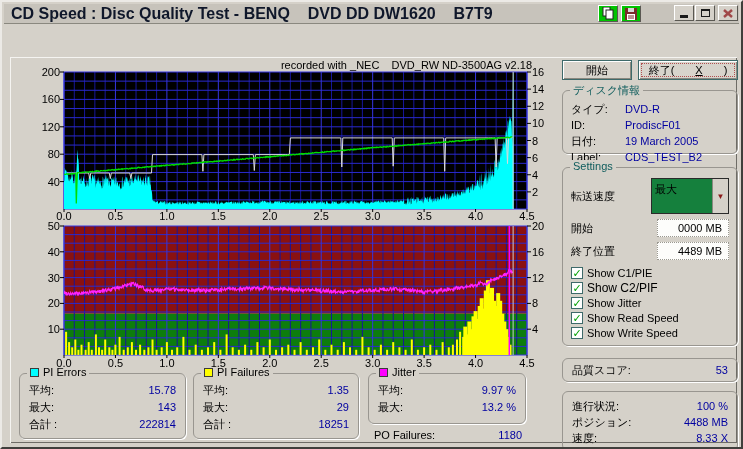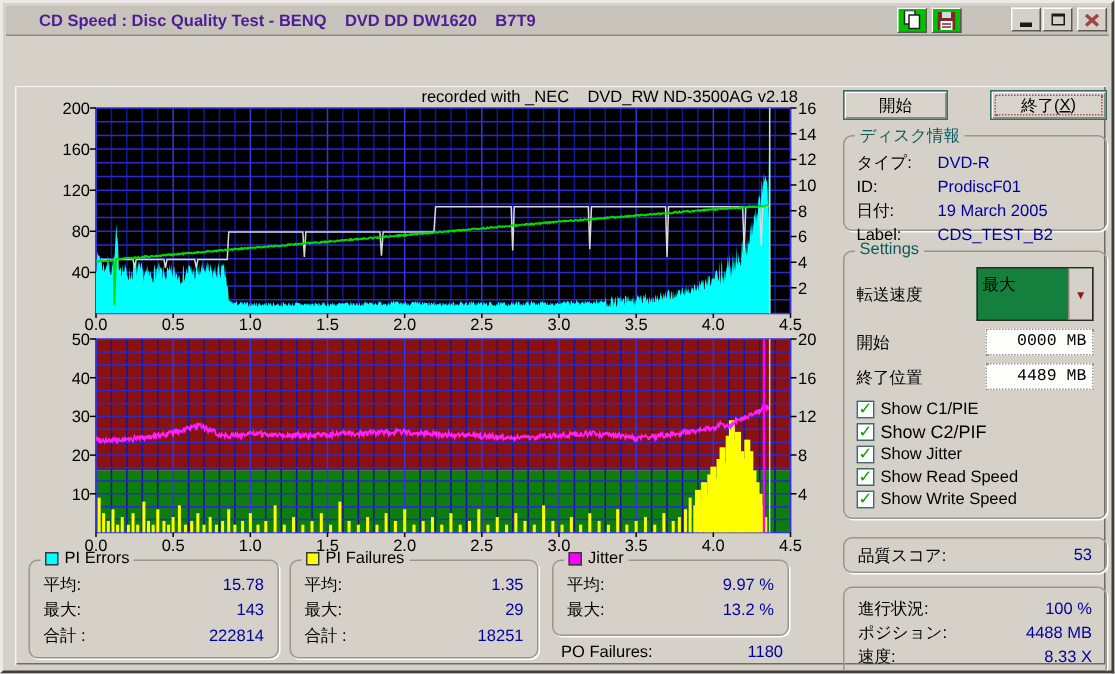--- a/index.html
+++ b/index.html
@@ -2,21 +2,21 @@
 <html><head>
 <meta charset="utf-8">
 <style>
   * { margin:0; padding:0; box-sizing:border-box; }
   html,body { width:743px; height:449px; font-family:"Liberation Sans","DejaVu Sans",sans-serif; }
   .window { position:relative; width:743px; height:449px; background:#d5d1c9;
     border-top:2px solid #eceae6; border-left:2px solid #eceae6;
     border-right:2px solid #403f3c; border-bottom:2px solid #403f3c; overflow:hidden; }
   .titlebar { position:absolute; left:2px; top:2px; width:735px; height:20px;
     background:#c7c3bb; border-bottom:1px solid #8a887f; display:flex; align-items:center; }
-  .title-text { font-size:11px; font-weight:bold; color:#4c1d95; padding-left:22px; white-space:pre; }
+  .title-text { font-size:16px; font-weight:bold; color:#0f172a; padding-left:7px; white-space:pre; }
   .cap-btn { position:absolute; top:3px; height:16px; display:flex; align-items:center; justify-content:center;
     background:#d5d1c9; border-top:1px solid #fff; border-left:1px solid #fff;
     border-right:1px solid #5a5852; border-bottom:1px solid #5a5852; cursor:default; }
   .cap-green { background:#00c400; width:20px; height:17px; }
   .glyph-min { width:8px; height:3px; background:#1a1a1a; margin-top:7px; }
   .glyph-max { width:9px; height:8px; border:1px solid #1a1a1a; border-top:2px solid #1a1a1a; }
   .tab { position:absolute; left:28px; top:37px; width:72px; height:19px; background:#d5d1c9;
     border-top:2px solid #e8e400; border-left:1px solid #fbfaf7; border-right:1px solid #5f5d58;
     font-size:11px; color:#000; display:flex; align-items:center; justify-content:center; z-index:3; }
   .tabpage { position:absolute; left:8px; top:55px; width:727px; height:386px; background:#d5d1c9;
@@ -36,34 +36,34 @@
   .srow .val { color:#0000a0; }
   .statbox .inner { padding-top:8px; }
   .po-row { position:absolute; display:flex; justify-content:space-between; font-size:11px; color:#000; }
   .po-row .val { color:#0000a0; }
   .rightpanel { position:absolute; left:560px; top:58px; width:176px; }
   .btnrow { display:flex; justify-content:space-between; }
   .btn { height:20px; background:#d8d4cc; border:1px solid #3e6a6a; font-size:11px; color:#000;
     box-shadow: inset 1px 1px 0 #ffffff, inset -1px -1px 0 #8a887f; display:flex;
     align-items:center; justify-content:center; cursor:default; }
   .btn-start { width:70px; }
-  .btn-exit { width:78px; outline:1px dotted #b05050; outline-offset:-4px; }
+  .btn-exit { width:100px; outline:1px dotted #b05050; outline-offset:-4px;gap:21px; }
   .u { text-decoration:underline; }
   .gb-pad { padding:10px 8px 5px 8px; }
   .inforow { display:flex; font-size:11px; line-height:16px; }
   .inforow .lbl { width:54px; color:#000; }
   .inforow .val { color:#0000a0; }
   .setrow { display:flex; justify-content:space-between; align-items:center; margin-bottom:5px; }
   .setrow .lbl { font-size:11px; color:#000; }
   .combo { width:78px; height:36px; background:#15803d; border:1px solid #2a2a2a; display:flex; cursor:default; }
   .combo .cval { flex:1; font-size:11px; padding:3px 0 0 3px; color:#000; }
   .combo .cbtn { width:16px; background:#d5d1c9; border-left:1px solid #8a887f; display:flex;
     align-items:center; justify-content:center; font-size:8px; color:#8b1a1a; }
   .field { width:72px; height:18px; background:#fdfdfb; border:1px dotted #9a9890;
-    font-size:11px; color:#000; padding:0 0 0 20px; font-family:Liberation Mono, monospace; }
+    font-size:11px; color:#000; padding:0 0 0 20px; font-family:Liberation Sans, sans-serif; }
   .checkrow { display:flex; align-items:center; gap:4px; height:15px; }
   .checkbox { width:12px; height:12px; background:#fff; border:1px solid #3e6a6a; display:flex;
     align-items:center; justify-content:center; font-size:11px; font-weight:bold; color:#00a000;
     line-height:10px; cursor:default; }
   .scorebox { margin-top:12px; height:24px; display:flex; align-items:center;
     justify-content:space-between; padding:0 9px; font-size:11px; }
   .scorebox .val { color:#0000a0; }
   .progbox { margin-top:9px; padding:6px 9px 4px 9px; }
   .prow { display:flex; justify-content:space-between; font-size:11px; line-height:16px; color:#000; }
   .prow .val { color:#0000a0; }

